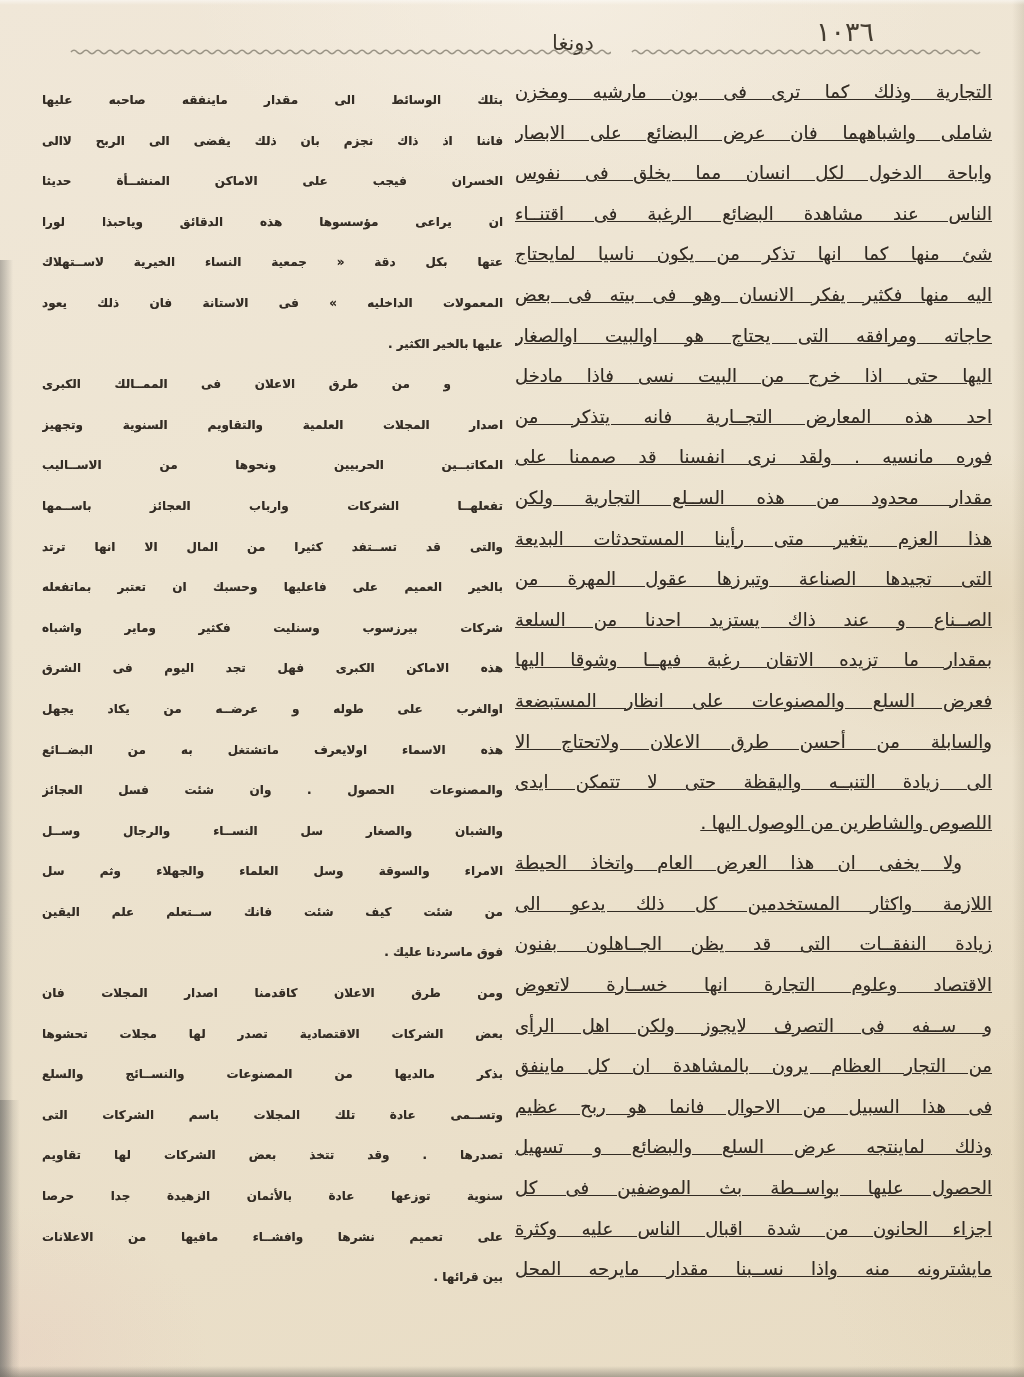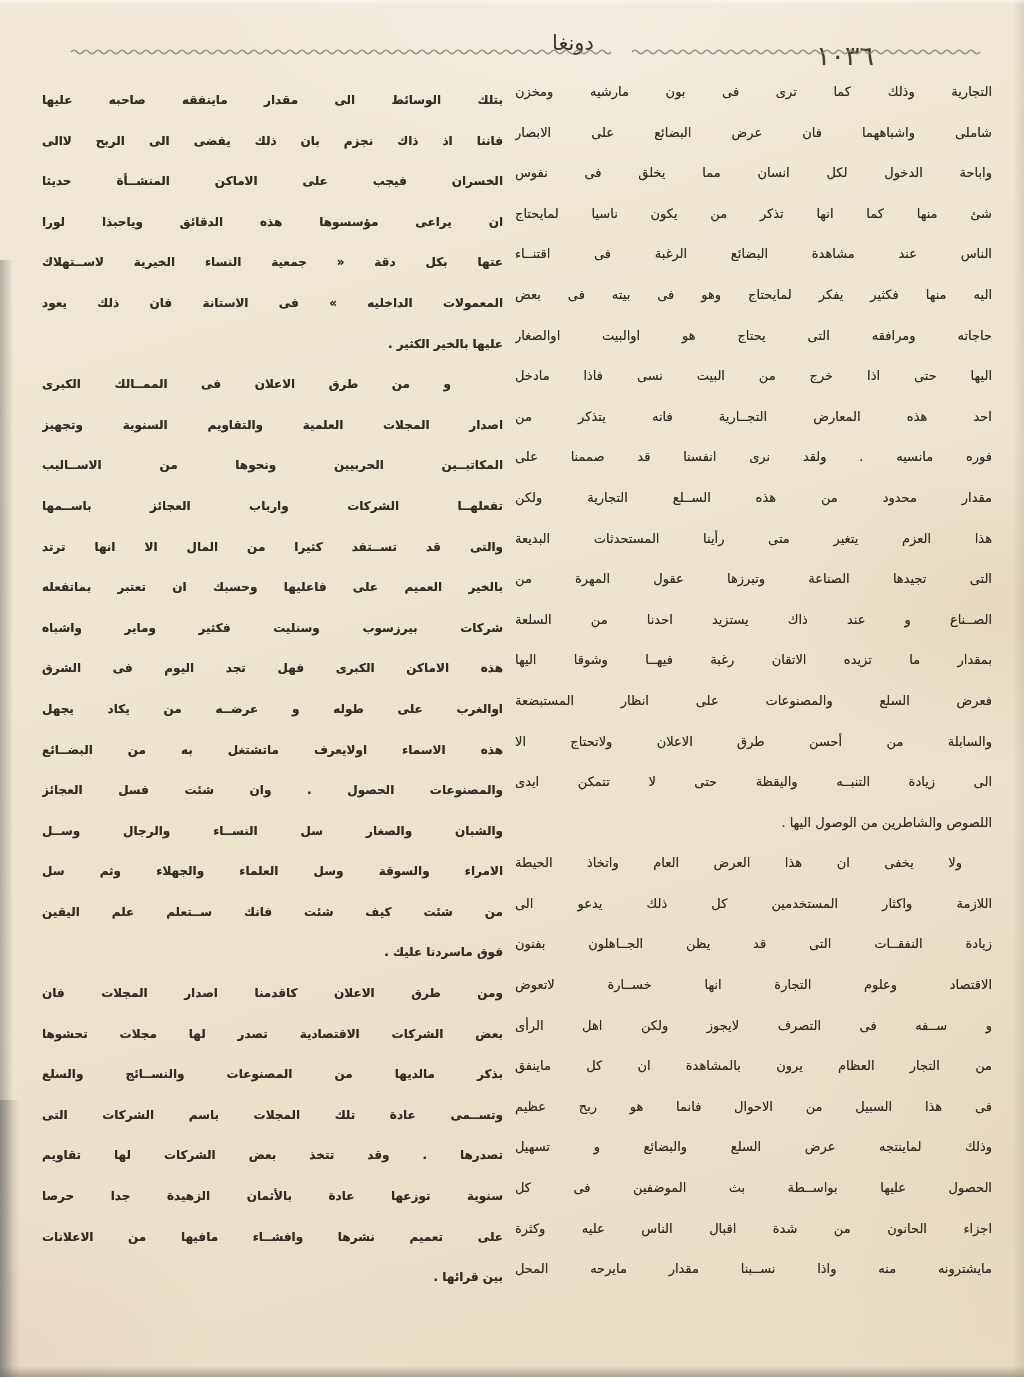--- a/index.html
+++ b/index.html
@@ -28,39 +28,38 @@
     background:linear-gradient(to top, rgba(105,101,93,.50), rgba(105,101,93,0));}
   .edge-top{position:absolute;left:0;right:0;top:0;height:5px;
     background:linear-gradient(to bottom, rgba(255,255,255,.5), rgba(255,255,255,0));}
   .edge-right{position:absolute;right:0;top:0;bottom:0;width:12px;
     background:linear-gradient(to left, rgba(150,138,116,.22), rgba(150,138,116,0));}
 
   .hdr-num{
     position:absolute;top:16px;right:150px;
     font-size:27px;color:#453d31;letter-spacing:3px;
     direction:rtl;
-    margin-top:24px;
   }
   .hdr-title{
     position:absolute;top:31px;left:552px;
     font-size:21px;color:#3d362b;
     direction:rtl;
   }
   .rule-wrap{position:absolute;left:70px;top:47px;width:922px;height:10px;}
   .rule-wrap svg{position:absolute;top:0;}
   .rule-a{left:0;}
   .rule-b{left:561px;}
   .wave path{fill:none;stroke:#8b8577;stroke-width:1.6;opacity:.85;}
 
   .col{
     position:absolute;
     direction:rtl;
     color:#332c24;
   }
-  .col-right{top:72px;right:32px;width:477px;font-size:13px;}
+  .col-right{top:72px;right:32px;width:477px;font-size:18px;text-decoration:underline;}
   .col-left{top:80px;left:42px;width:461px;font-size:12px;font-weight:bold;}
   .line{
     height:40.6px;line-height:40.6px;
     text-align:justify;text-align-last:justify;
     overflow:hidden;white-space:nowrap;
     text-shadow:0 0 .4px rgba(51,44,36,.55);
   }
   .line.short{text-align-last:right;}
   .line.indent{padding-right:52px;}
   .line.indent2{padding-right:30px;}
@@ -85,23 +84,23 @@
       </svg>
     <svg class="wave rule-b" viewBox="0 0 357 10" width="357" height="10">
         <path d="M1 5 q3 -3.4 6 0 q3 3.4 6 0 q3 -3.4 6 0 q3 3.4 6 0 q3 -3.4 6 0 q3 3.4 6 0 q3 -3.4 6 0 q3 3.4 6 0 q3 -3.4 6 0 q3 3.4 6 0 q3 -3.4 6 0 q3 3.4 6 0 q3 -3.4 6 0 q3 3.4 6 0 q3 -3.4 6 0 q3 3.4 6 0 q3 -3.4 6 0 q3 3.4 6 0 q3 -3.4 6 0 q3 3.4 6 0 q3 -3.4 6 0 q3 3.4 6 0 q3 -3.4 6 0 q3 3.4 6 0 q3 -3.4 6 0 q3 3.4 6 0 q3 -3.4 6 0 q3 3.4 6 0 q3 -3.4 6 0 q3 3.4 6 0 q3 -3.4 6 0 q3 3.4 6 0 q3 -3.4 6 0 q3 3.4 6 0 q3 -3.4 6 0 q3 3.4 6 0 q3 -3.4 6 0 q3 3.4 6 0 q3 -3.4 6 0 q3 3.4 6 0 q3 -3.4 6 0 q3 3.4 6 0 q3 -3.4 6 0 q3 3.4 6 0 q3 -3.4 6 0 q3 3.4 6 0 q3 -3.4 6 0 q3 3.4 6 0 q3 -3.4 6 0 q3 3.4 6 0 q3 -3.4 6 0 q3 3.4 6 0 q3 -3.4 6 0 q3 3.4 6 0 q3 -3.4 6 0 q3 3.4 6 0 q3 -3.4 6 0 q3 3.4 6 0"></path>
       </svg>
   </div>
 
   <div class="col col-right">
       <div class="line">التجارية وذلك كما ترى فى بون مارشيه ومخزن</div>
       <div class="line">شاملى واشباههما فان عرض البضائع على الابصار</div>
       <div class="line">واباحة الدخول لكل انسان مما يخلق فى نفوس</div>
+      <div class="line">الناس عند مشاهدة البضائع الرغبة فى اقتنــاء</div>
       <div class="line">شئ منها كما انها تذكر من يكون ناسيا لمايحتاج</div>
-      <div class="line">الناس عند مشاهدة البضائع الرغبة فى اقتنــاء</div>
-      <div class="line">اليه منها فكثير يفكر لمايحتاج وهو فى بيته فى بعض</div>
+      <div class="line">اليه منها فكثير يفكر الانسان وهو فى بيته فى بعض</div>
       <div class="line">حاجاته ومرافقه التى يحتاج هو اوالبيت اوالصغار</div>
       <div class="line">اليها حتى اذا خرج من البيت نسى فاذا مادخل</div>
       <div class="line">احد هذه المعارض التجــارية فانه يتذكر من</div>
       <div class="line">فوره مانسيه . ولقد نرى انفسنا قد صممنا على</div>
       <div class="line">مقدار محدود من هذه الســلع التجارية ولكن</div>
       <div class="line">هذا العزم يتغير متى رأينا المستحدثات البديعة</div>
       <div class="line">التى تجيدها الصناعة وتبرزها عقول المهرة من</div>
       <div class="line">الصــناع و عند ذاك يستزيد احدنا من السلعة</div>
       <div class="line">بمقدار ما تزيده الاتقان رغبة فيهــا وشوقا اليها</div>
       <div class="line">فعرض السلع والمصنوعات على انظار المستبضعة</div>

